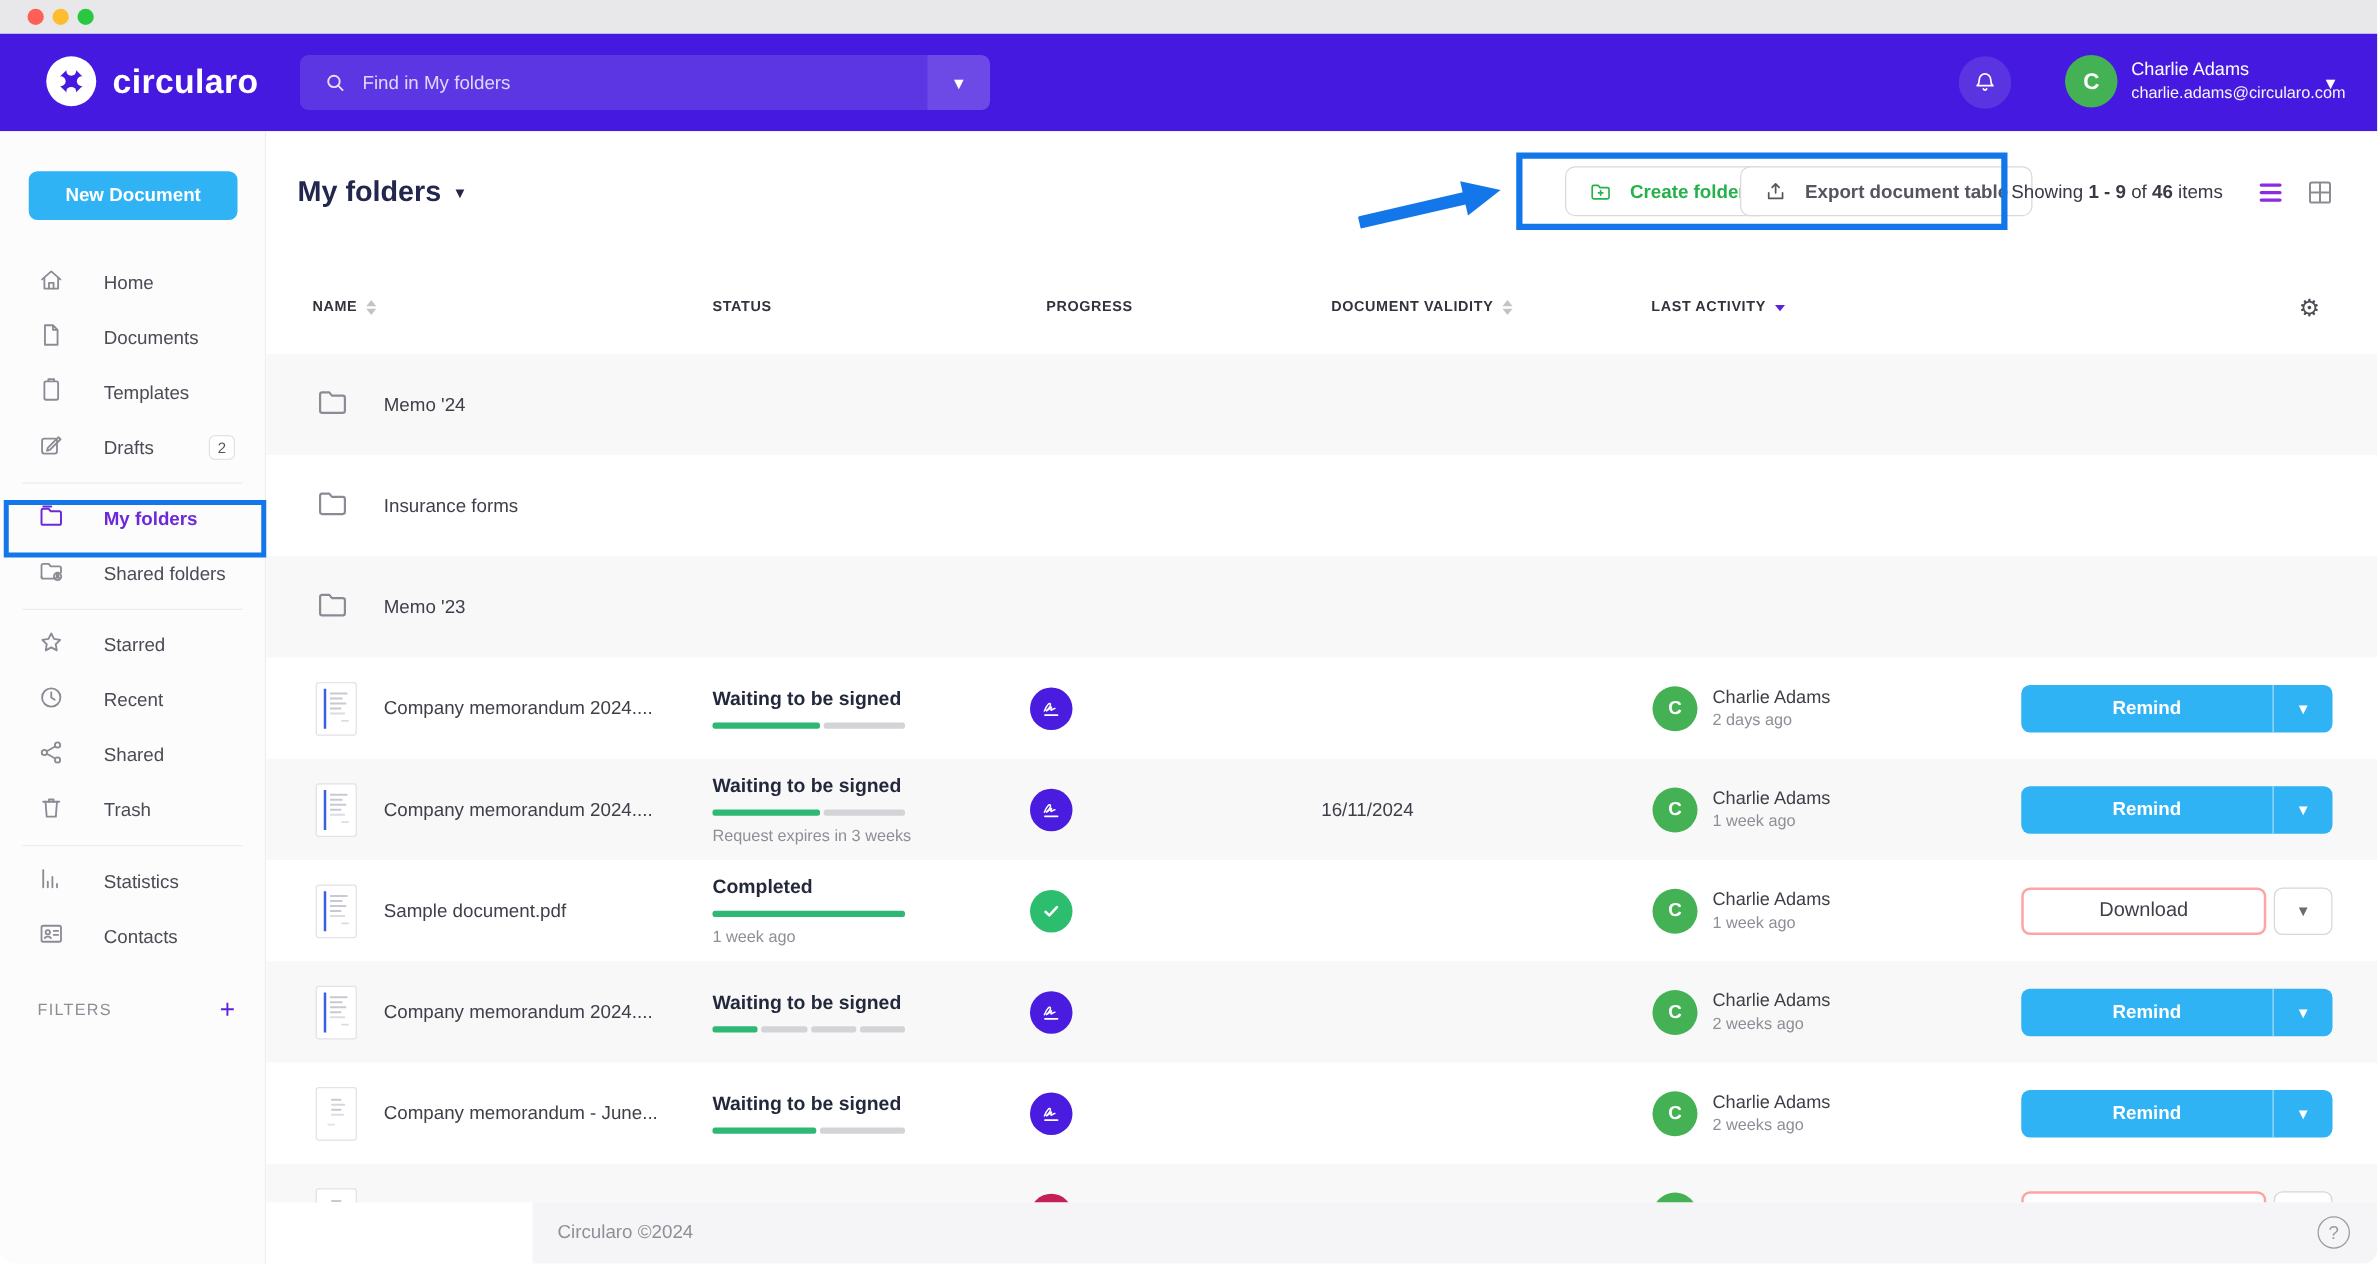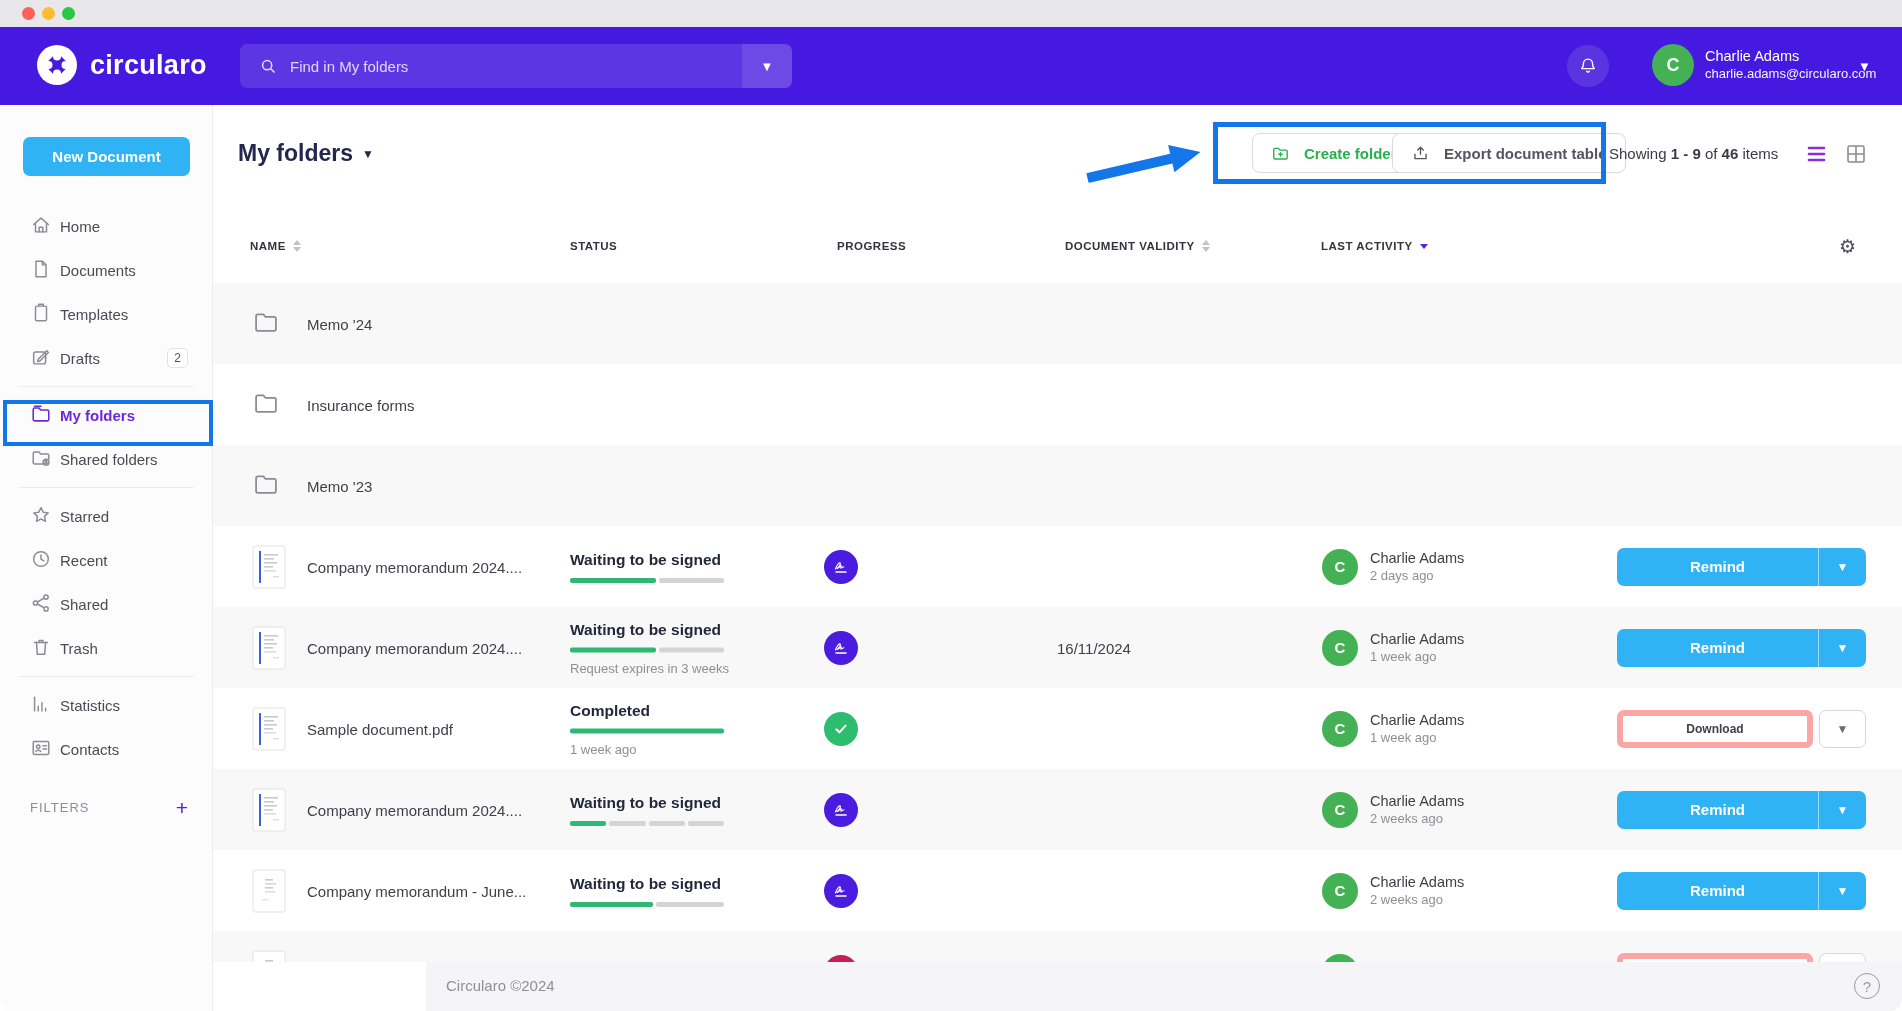--- a/index.html
+++ b/index.html
@@ -30,21 +30,21 @@
   .avatar{border-radius:50%;background:#43b154;color:#fff;display:flex;align-items:center;justify-content:center;font-weight:700}
   #userchip .avatar{width:42px;height:42px;font-size:18px}
   #userchip .uname{font-size:14.5px;line-height:1.3}
   #userchip .umail{font-size:13px;line-height:1.3;opacity:.95}
   #user-caret{position:absolute;left:1858px;top:32px;font-size:13px;color:#fff}
 
   
   #sidebar{position:absolute;top:105px;left:0;bottom:0;width:213px;background:#fcfcfd;border-right:1px solid #ececf0}
   #new-doc{display:block;margin:32px 16px 0 23px;width:167px;height:39px;background:var(--blue);color:#fff;border:none;border-radius:7px;font-size:15px;font-weight:700;font-family:"Liberation Sans",sans-serif;cursor:pointer}
   #nav{margin-top:28px}
-  .nav-item{height:44px;display:flex;align-items:center;padding-left:30px;gap:8px;cursor:pointer;color:#4b4b55;font-size:15px;font-weight:500;position:relative}
+  .nav-item{height:44px;display:flex;align-items:center;padding-left:30px;gap:31px;cursor:pointer;color:#4b4b55;font-size:15px;font-weight:500;position:relative}
   .nav-item svg{stroke:#8b8b95;flex:0 0 auto}
   .nav-item.active{color:var(--active);font-weight:700}
   .nav-item.active svg{stroke:var(--active)}
   .nav-item .badge{position:absolute;right:24px;top:12px;min-width:21px;height:20px;border:1px solid #e2e2e7;border-radius:5px;background:#fff;color:#52525b;font-size:12px;display:flex;align-items:center;justify-content:center;padding:0 4px}
   .nav-div{height:1px;background:#ececef;margin:6px 18px}
   #filters{display:flex;align-items:center;justify-content:space-between;margin-top:26px;padding:0 24px 0 30px}
   #filters .flabel{font-size:13px;letter-spacing:1px;color:#8d8d96}
   #filters .plus{color:#5b21d9;font-size:21px;font-weight:400;cursor:pointer;line-height:1}
 
   
@@ -86,21 +86,21 @@
   .c-valid{left:844px;font-size:15px;color:#3f3f49}
   .c-who{left:1109px;display:flex;align-items:center;gap:12px}
   .c-who .avatar{width:36px;height:36px;font-size:15px}
   .who-name{font-size:14.5px;color:#3e3e48}
   .who-time{font-size:13px;color:var(--sub);margin-top:2px}
   .c-action{left:1404px;width:249px}
   .act-primary{display:flex;width:249px;height:38px;border-radius:7px;overflow:hidden;background:var(--blue);color:#fff;cursor:pointer}
   .act-primary .lbl{flex:1;display:flex;align-items:center;justify-content:center;font-size:15px;font-weight:700;border-right:1px solid rgba(255,255,255,.55)}
   .act-primary .car{width:47px;display:flex;align-items:center;justify-content:center;font-size:12px}
   .act-outline{display:flex;width:249px;height:38px;gap:6px;cursor:pointer}
-  .act-outline .lbl{flex:1;background:#fff;border:6px solid #fca5a5;border-radius:7px;display:flex;align-items:center;justify-content:center;font-size:12px;font-weight:700;color:#3f3f49}
+  .act-outline .lbl{flex:1;background:#fff;border:2px solid #fca5a5;border-radius:7px;display:flex;align-items:center;justify-content:center;font-size:16px;font-weight:400;color:#3f3f49}
   .act-outline .car{width:47px;background:#fff;border:1px solid #d6d6dc;border-radius:7px;display:flex;align-items:center;justify-content:center;font-size:12px;color:#6b6b74}
   .docthumb{display:block}
 
   
   #footer{position:absolute;left:213px;right:0;bottom:0;height:49px;background:#f5f5f7;z-index:5}
   #copyright{position:absolute;left:20px;top:15px;font-size:15px;color:#8f8f98}
   #help{position:absolute;right:22px;top:11px;width:26px;height:26px;border:1.5px solid #9a9aa2;border-radius:50%;color:#9a9aa2;font-size:15px;display:flex;align-items:center;justify-content:center;cursor:pointer}
 
   
   .ann{position:absolute;z-index:50;pointer-events:none}

